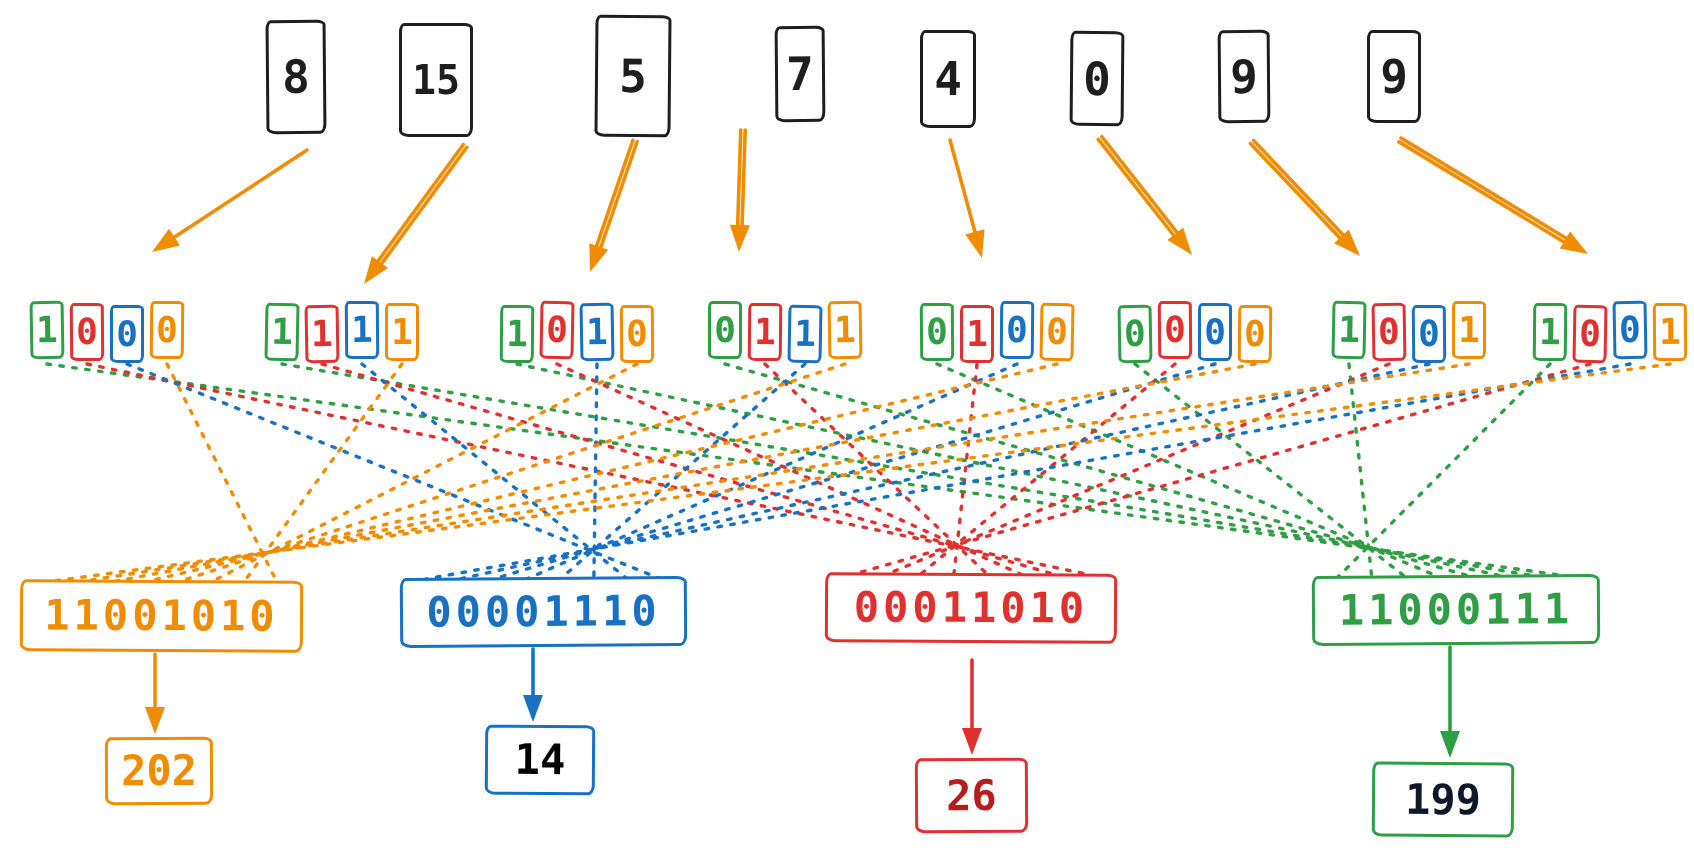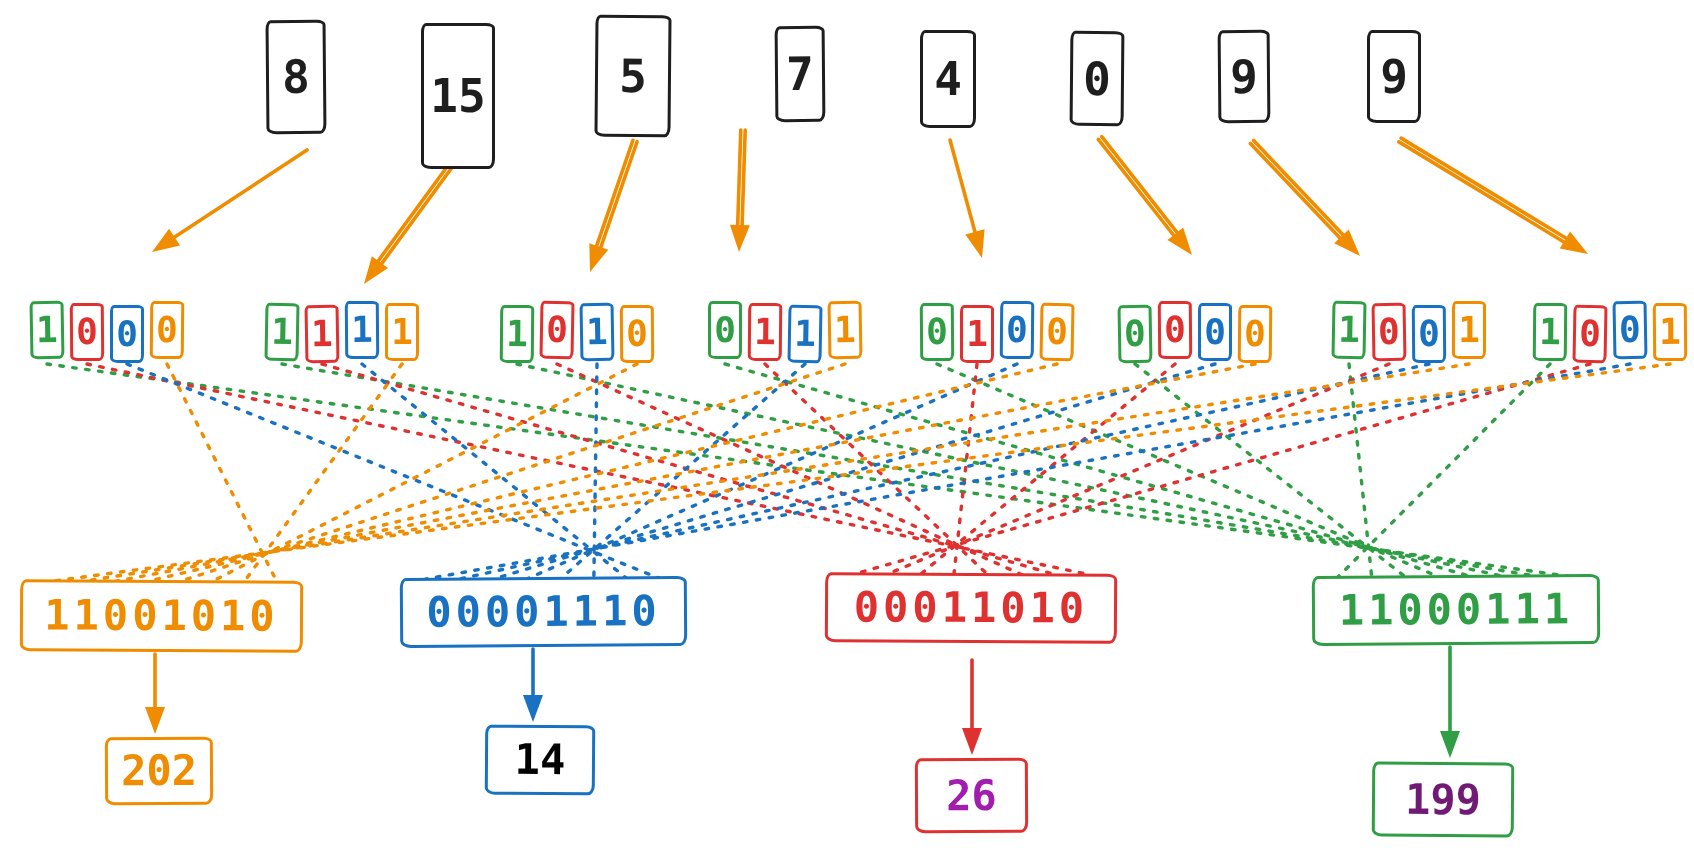--- a/index.html
+++ b/index.html
@@ -95,21 +95,21 @@
       <polygon points="533,722 523,695 543,695" fill="#1971c2"></polygon>
       <line x1="972" y1="660" x2="972" y2="731" stroke="#e03131" stroke-width="3.6" stroke-linecap="round"></line>
       <polygon points="972,755 962,728 982,728" fill="#e03131"></polygon>
       <line x1="1450" y1="647" x2="1450" y2="734" stroke="#2f9e44" stroke-width="3.6" stroke-linecap="round"></line>
       <polygon points="1450,758 1440,731 1460,731" fill="#2f9e44"></polygon>
     </svg>
   <div id="nodes">
       <div class="node input-box" style="left: 266px; top: 20px; width: 60px; height: 114px; transform: rotate(-0.5deg); font-size: 46px;">
         <span>8</span>
       </div>
-      <div class="node input-box" style="left: 421px; top: 23px; width: 74px; height: 146px; transform: rotate(0deg); font-size: 46px;">
+      <div class="node input-box" style="left: 399px; top: 23px; width: 74px; height: 114px; transform: rotate(0deg); font-size: 40px;">
         <span>15</span>
       </div>
       <div class="node input-box" style="left: 595px; top: 15px; width: 76px; height: 122px; transform: rotate(0.5deg); font-size: 46px;">
         <span>5</span>
       </div>
       <div class="node input-box" style="left: 775px; top: 26px; width: 50px; height: 96px; transform: rotate(-0.5deg); font-size: 46px;">
         <span>7</span>
       </div>
       <div class="node input-box" style="left: 920px; top: 30px; width: 56px; height: 98px; transform: rotate(0deg); font-size: 46px;">
         <span>4</span>
@@ -227,23 +227,23 @@
       </div>
       <div class="node byte-box" style="left: 400px; top: 577px; width: 287px; height: 70px; transform: rotate(-0.4deg); border-color: rgb(25, 113, 194); color: rgb(25, 113, 194); font-size: 42px;">
         <span>00001110</span>
       </div>
       <div class="node dec-box" style="left: 485px; top: 725px; width: 110px; height: 70px; transform: rotate(0.4deg); border-color: rgb(25, 113, 194); color: #000000; font-size: 42px;">
         <span>14</span>
       </div>
       <div class="node byte-box" style="left: 825px; top: 573px; width: 292px; height: 70px; transform: rotate(0.3deg); border-color: rgb(224, 49, 49); color: rgb(224, 49, 49); font-size: 42px;">
         <span>00011010</span>
       </div>
-      <div class="node dec-box" style="left: 915px; top: 758px; width: 113px; height: 75px; transform: rotate(-0.3deg); border-color: rgb(224, 49, 49); color: #a21caf; font-size: 42px;">
+      <div class="node dec-box" style="left: 915px; top: 758px; width: 113px; height: 75px; transform: rotate(-0.3deg); border-color: rgb(224, 49, 49); color: #b91c1c; font-size: 42px;">
         <span>26</span>
       </div>
       <div class="node byte-box" style="left: 1312px; top: 575px; width: 288px; height: 70px; transform: rotate(-0.4deg); border-color: rgb(47, 158, 68); color: rgb(47, 158, 68); font-size: 42px;">
         <span>11000111</span>
       </div>
-      <div class="node dec-box" style="left: 1372px; top: 762px; width: 142px; height: 75px; transform: rotate(0.4deg); border-color: rgb(47, 158, 68); color: #701a75; font-size: 42px;">
+      <div class="node dec-box" style="left: 1372px; top: 762px; width: 142px; height: 75px; transform: rotate(0.4deg); border-color: rgb(47, 158, 68); color: #0f172a; font-size: 42px;">
         <span>199</span>
       </div>
     </div>
 </div>
 
 </body></html>

